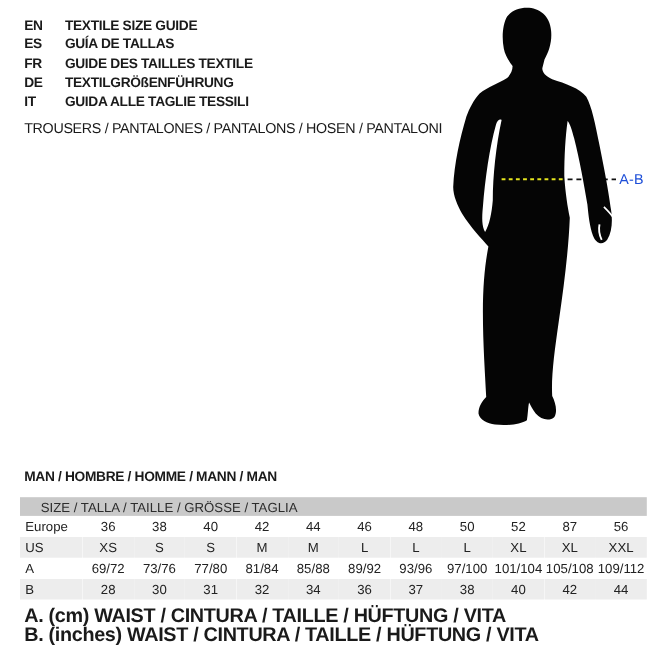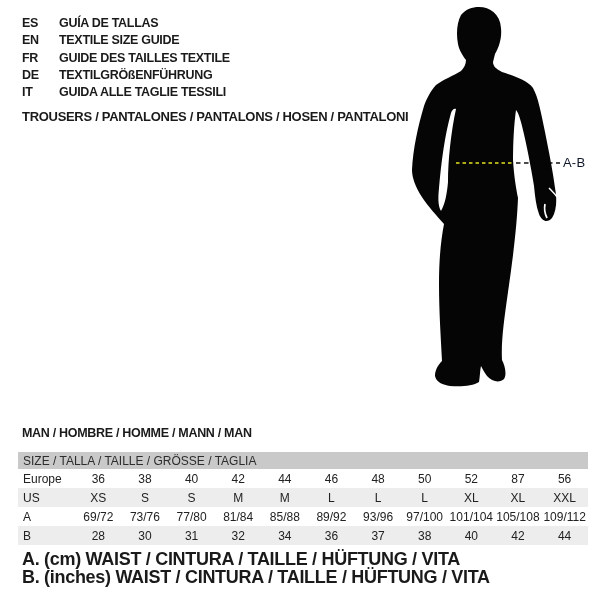--- a/index.html
+++ b/index.html
@@ -10,61 +10,61 @@
     font-family:"Liberation Sans", sans-serif;
     color:#1a1a1a;
     overflow:hidden;
   }
   
   .lang-list { position:absolute; left:22px; top:15px; }
   .lang-row { display:flex; font-weight:bold; font-size:12.5px; line-height:17.3px; letter-spacing:-0.3px; }
   .lang-code { width:37px; flex:0 0 37px; }
   .garment-title {
     position:absolute; left:22px; top:109px;
-    font-weight:bold; font-size:13px; letter-spacing:-0.3px;
+    font-weight:normal; font-size:13px; letter-spacing:-0.3px;
   }
   
   .figure-wrap { position:absolute; left:400px; top:0; width:200px; height:400px; }
   .ab-label {
     position:absolute; left:563px; top:155px;
-    font-size:13px; letter-spacing:0.2px; color:#0f172a;
+    font-size:13px; letter-spacing:0.2px; color:#1d4ed8;
   }
   
   .section-title {
     position:absolute; left:22px; top:426px;
     font-weight:bold; font-size:12.5px; letter-spacing:-0.3px;text-align:right;
   }
   .size-table {
     position:absolute; left:18px; top:452px; width:570px;
     border-collapse:collapse; table-layout:fixed;
     font-size:12px; color:#222;
   }
   .size-table td { height:19px; padding:0; white-space:nowrap; overflow:hidden; }
   .size-table .thead {
     background:#c9c9c9; color:#2c2c2c; height:17px;
-    padding-left:5px; text-align:left; font-size:12px;
+    padding-left:19px; text-align:left; font-size:12px;
   }
   .size-table .row-label { text-align:left; padding-left:5px; }
   .size-table .cell { text-align:center; }
   .size-table tr.alt { background:#ededed;padding-left:16px; }
   
   .footnotes { position:absolute; left:22px; top:551px; }
   .footnote { font-weight:bold; font-size:18px; line-height:17.5px; letter-spacing:-0.3px; }
 </style>
 </head>
 <body>
 
 <div class="lang-list">
   <div class="lang-row">
+    <span class="lang-code">EN</span>
+    <span class="lang-label">TEXTILE SIZE GUIDE</span>
+  </div>
+  <div class="lang-row">
     <span class="lang-code">ES</span>
     <span class="lang-label">GUÍA DE TALLAS</span>
-  </div>
-  <div class="lang-row">
-    <span class="lang-code">EN</span>
-    <span class="lang-label">TEXTILE SIZE GUIDE</span>
   </div>
   <div class="lang-row">
     <span class="lang-code">FR</span>
     <span class="lang-label">GUIDE DES TAILLES TEXTILE</span>
   </div>
   <div class="lang-row">
     <span class="lang-code">DE</span>
     <span class="lang-label">TEXTILGRÖßENFÜHRUNG</span>
   </div>
   <div class="lang-row">

